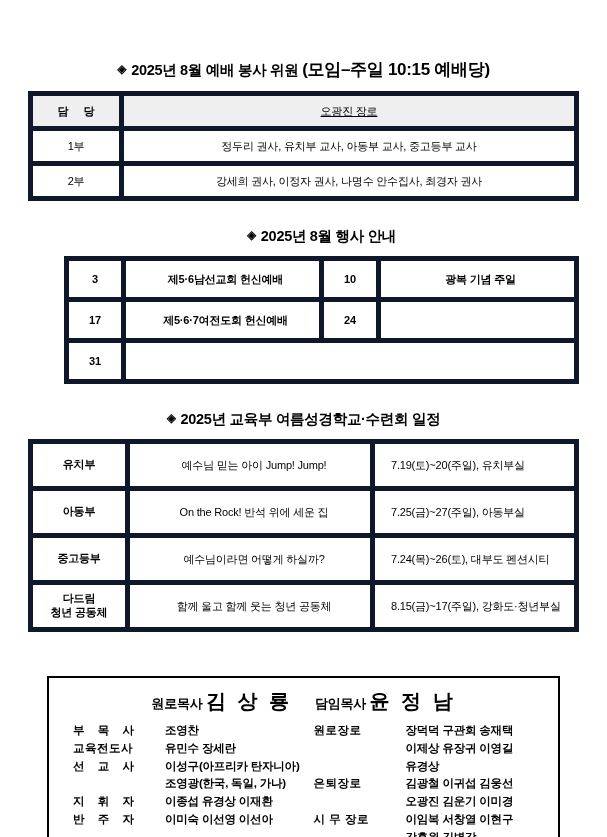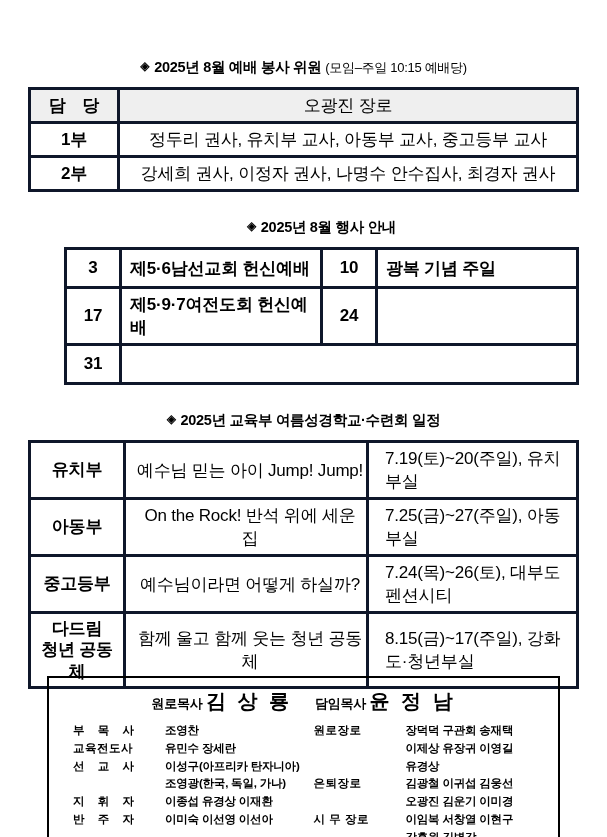--- a/index.html
+++ b/index.html
@@ -30,61 +30,62 @@
     letter-spacing: -0.3px;
     margin: 0;
     padding: 0;
   }
   .diamond {
     font-size: 12px;
     vertical-align: 2px;
     margin-right: 5px;
   }
   .title-sub {
-    font-size: 13px;
-    font-weight: normal;
+    font-size: 17px;
+    font-weight: bold;
   }
 
   table {
     border-collapse: collapse;
     width: 100%;
     table-layout: fixed;
   }
   table td, table th {
-    border: 3px solid #0f172a;
-    font-size: 17px;
+    border: 5px solid #0f172a;
+    font-size: 11px;
     text-align: center;
     vertical-align: middle;
     padding: 4px 2px;
     letter-spacing: -0.2px;
   }
 
   
   #sec1 { margin-top: 58px; }
   #tbl1 { margin-top: 10px; }
   #tbl1 td { height: 22px; }
   #tbl1 .hdr-left {
     width: 82px;
     font-weight: bold;
     background: #efefef;
     letter-spacing: 6px;
     text-indent: 6px;
   }
   #tbl1 .hdr-right {
     background: #efefef;
     font-weight: normal;
-  }
-  #tbl1 .rowlabel { font-weight: bold; margin-top: 36px; }
+    text-decoration: underline;
+  }
+  #tbl1 .rowlabel { font-weight: normal; margin-top: 36px; }
 
   
   #sec2 { margin-top: 26px; padding-left: 36px; }
   #tbl2 { margin-top: 10px; }
   #tbl2 td { height: 28px; }
   #tbl2 .daycell { width: 48px; font-weight: bold; }
-  #tbl2 .evcell { text-align: left; padding-left: 8px; font-weight: bold; }
+  #tbl2 .evcell { text-align: center; padding-left: 8px; font-weight: bold; }
 
   
   #sec3 { margin-top: 26px; }
   #tbl3 { margin-top: 10px; }
   #tbl3 td { height: 34px; }
   #tbl3 .dept { width: 88px; font-weight: bold; line-height: 1.25; }
   #tbl3 .theme { text-align: center; padding-left: 10px; width: 228px; }
   #tbl3 .sched { text-align: left; padding-left: 16px; }
 
   
@@ -163,21 +164,21 @@
     <table id="tbl2">
       <tbody>
           <tr>
         <td class="daycell">3</td>
         <td class="evcell">제5·6남선교회 헌신예배</td>
         <td class="daycell">10</td>
         <td class="evcell">광복 기념 주일</td>
       </tr>
       <tr>
         <td class="daycell">17</td>
-        <td class="evcell">제5·9·7여전도회 헌신예배</td>
+        <td class="evcell">제5·6·7여전도회 헌신예배</td>
         <td class="daycell">24</td>
         <td class="evcell"></td>
       </tr>
       <tr>
         <td class="daycell">31</td>
         <td class="evcell" colspan="3"></td>
       </tr>
     </tbody>
       </table>
   </div>

